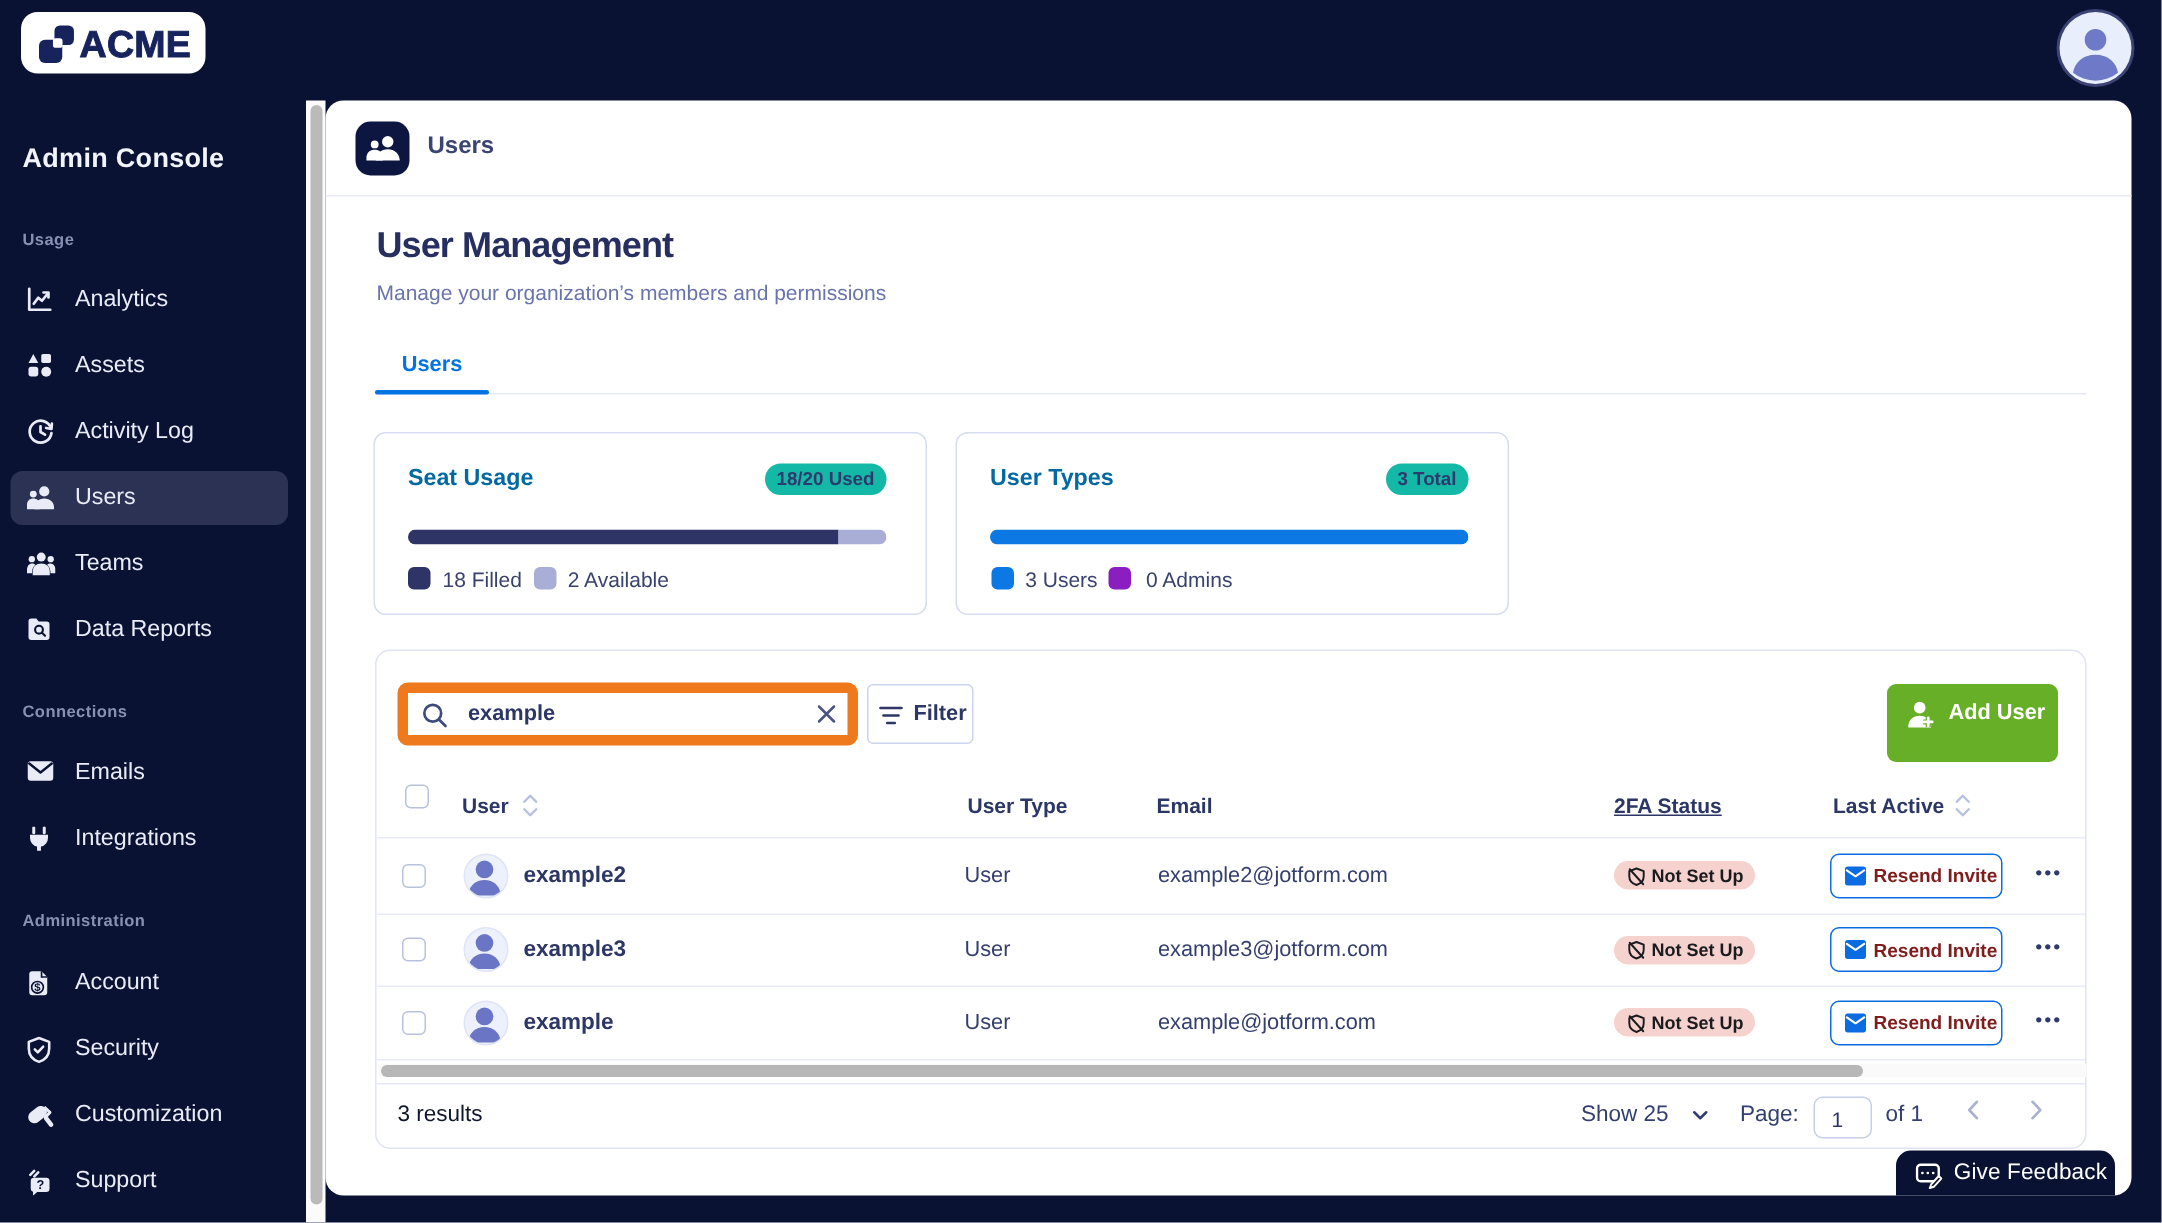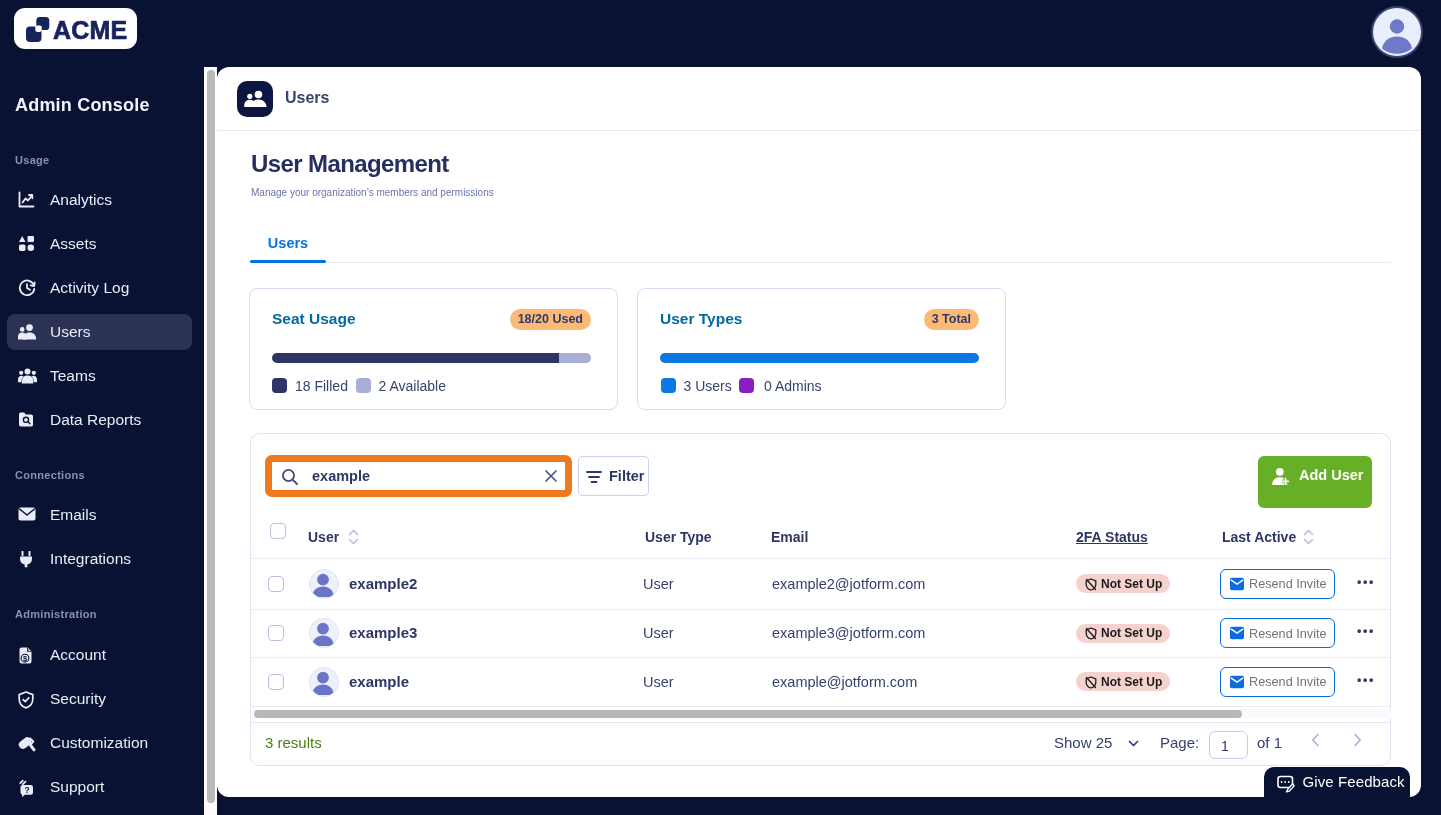--- a/index.html
+++ b/index.html
@@ -22,29 +22,29 @@
 
 
 #avatar { left:1373px; top:8px; width:48px; height:48px; border-radius:50%; background:#e9eefc; box-shadow:0 0 0 2px #3a4372; }
 
 
 #card { left:217px; top:67px; width:1204px; height:730px; background:#fff; border-radius:12px; }
 #pgico { left:237px; top:81px; width:36px; height:36px; background:#0d1640; border-radius:10px; }
 #pgtitle { left:285px; top:89px; font-size:16px; font-weight:bold; color:#3a4470; }
 #hdrline { left:217px; top:130px; width:1204px; height:1px; background:#e7eaf5; }
 #h1 { left:251px; top:149.5px; font-size:24px; font-weight:bold; color:#272f60; letter-spacing:-0.6px; }
-#subt { left:251px; top:187px; font-size:10px; color:#6974ab; }
+#subt { left:251px; top:187px; font-size:14px; color:#6974ab; }
 #tabtx { left:250px; top:235px; width:76px; text-align:center; font-size:14.5px; font-weight:bold; color:#0273e2; }
 #tabline { left:250px; top:262px; width:1141px; height:1px; background:#e8eaf4; }
 #tabul { left:250px; top:260px; width:76px; height:3px; background:#0273e2; border-radius:2px; }
 
 
 .statcard { position:absolute; top:288px; width:369px; height:122px; background:#fff; border:1px solid #d7ddf0; border-radius:8px; }
 .statcard .ti { position:absolute; left:22px; top:10px; height:40px; line-height:40px; font-size:15.5px; font-weight:bold; color:#0369a1; }
-.statcard .pill { position:absolute; right:26px; top:20px; height:21px; line-height:21px; padding:0 8px; background:#fdba74; border-radius:10.5px; font-size:12.5px; font-weight:bold; color:#2e3a6e; }
+.statcard .pill { position:absolute; right:26px; top:20px; height:21px; line-height:21px; padding:0 8px; background:#14b8a6; border-radius:10.5px; font-size:12.5px; font-weight:bold; color:#2e3a6e; }
 .statcard .bar { position:absolute; left:22px; top:64px; right:26px; height:10px; border-radius:5px; overflow:hidden; }
 .leg .sq { position:absolute; top:89px; width:15px; height:15px; border-radius:4px; }
 .leg .lt { position:absolute; top:89px; height:15px; line-height:16px; font-size:14px; color:#39426e; }
 
 
 #tblbox { left:250px; top:433px; width:1141px; height:333px; border:1px solid #dfe3f2; border-radius:10px; background:#fff; }
 #orange { left:14px; top:21px; width:307px; height:42px; border:7px solid #ef7a1d; border-radius:7px; background:#fff; }
 #srchtx { font-size:14.5px; font-weight:bold; color:#2c3766; }
 #filter { left:327px; top:22px; width:71px; height:40px; border:1px solid #ccd3ee; border-radius:4px; }
 #filter .tx { position:absolute; left:30px; top:11px; font-size:14.5px; font-weight:bold; color:#2c3766; }
@@ -56,27 +56,27 @@
 .chk { position:absolute; width:16px; height:16px; border:1.5px solid #b8c0de; border-radius:4px; background:#fff; }
 .hcell { position:absolute; top:82px; height:42px; line-height:42px; font-size:14px; font-weight:bold; color:#2c3766; }
 #hdrbot { left:0; top:123.5px; width:1139px; height:1px; background:#e9ecf6; }
 .rowline { position:absolute; left:0; width:1139px; height:1px; background:#e9ecf6; }
 .avatarS { position:absolute; left:58px; width:30px; height:30px; border-radius:50%; background:#edf1fc; border:1px solid #dfe4f6; overflow:hidden; }
 .rname { position:absolute; left:98px; font-size:15px; font-weight:bold; color:#2c3766; }
 .rcell { position:absolute; font-size:14.5px; color:#353f6e; }
 .badge2fa { position:absolute; left:825px; width:94px; height:19px; background:#f6d2ce; border-radius:9.5px; }
 .badge2fa .tx { position:absolute; left:25px; top:2.5px; font-size:12px; font-weight:bold; color:#1a1b1f; }
 .resend { position:absolute; left:969px; width:115px; height:30px; border:1px solid #0a6ce0; border-radius:6px; background:#fff; }
-.resend .tx { position:absolute; left:28px; top:7.5px; font-size:12.7px; font-weight:normal; color:#737373; white-space:nowrap; }
+.resend .tx { position:absolute; left:28px; top:7.5px; font-size:12.7px; font-weight:bold; color:#7f1d1d; white-space:nowrap; }
 .dots { position:absolute; left:1101px; width:28px; text-align:center; font-size:12.5px; letter-spacing:1.6px; font-weight:bold; color:#2f3a68; }
 
 #hscroll { left:1px; top:275px; width:1139px; height:9px; background:#fafafa; }
 #hthumb { position:absolute; left:2px; top:0.7px; width:988px; height:8px; background:#b7b7b7; border-radius:4px; }
 #ftline { left:0; top:288px; width:1139px; height:1px; background:#e6e9f5; }
-#fres { left:14px; top:300px; font-size:15px; color:#4d7c0f; }
+#fres { left:14px; top:300px; font-size:15px; color:#0f172a; }
 #show25 { left:803px; top:300px; font-size:15px; color:#333f6e; }
 #pagelbl { left:909px; top:300px; font-size:15px; color:#333f6e; }
 #pageinp { left:958px; top:297px; width:39px; height:28px; border:1px solid #c6cee9; border-radius:6px; padding-left:11px; line-height:28px; font-size:14px; color:#2c3766; }
 #of1 { left:1006px; top:300px; font-size:15px; color:#333f6e; }
 
 #feedback { left:1264px; top:767px; width:146px; height:30px; background:#0a1233; border-radius:10px 10px 0 0;padding-left:32px; }
 #feedback .tx { position:absolute; left:38.5px; top:6px; font-size:15px; color:#fff; letter-spacing:0.1px; }
 </style>
 </head>
 <body>

